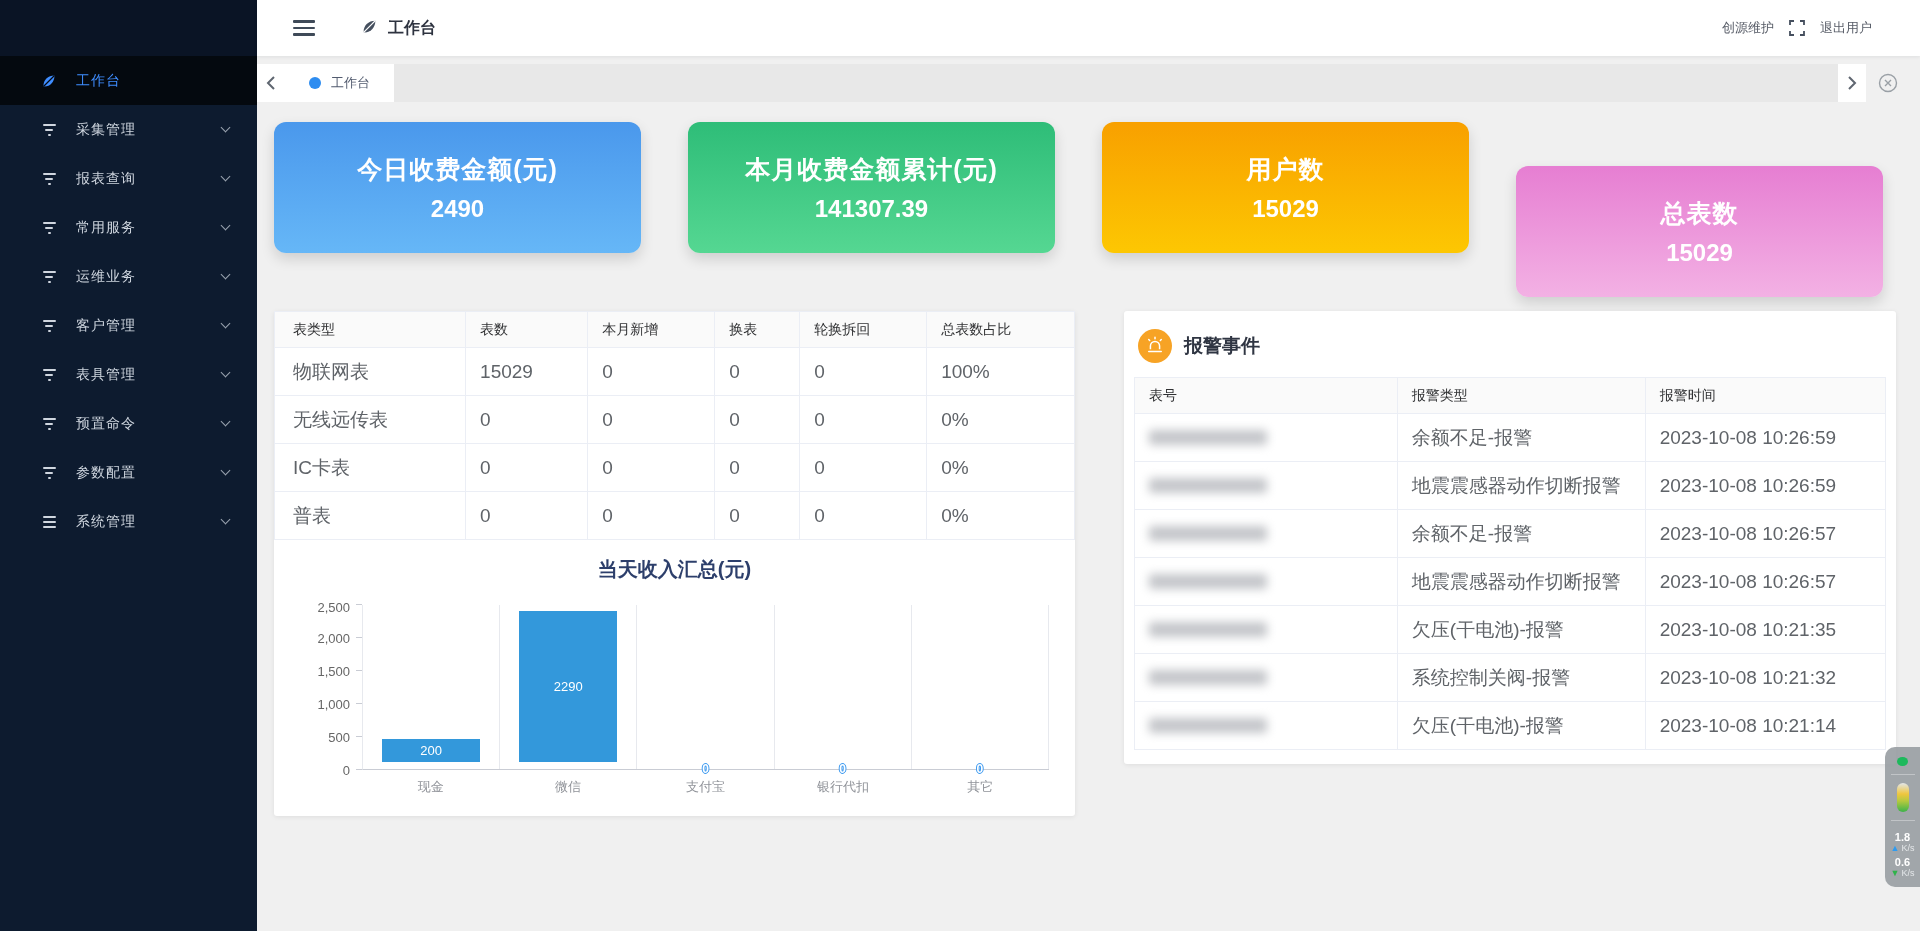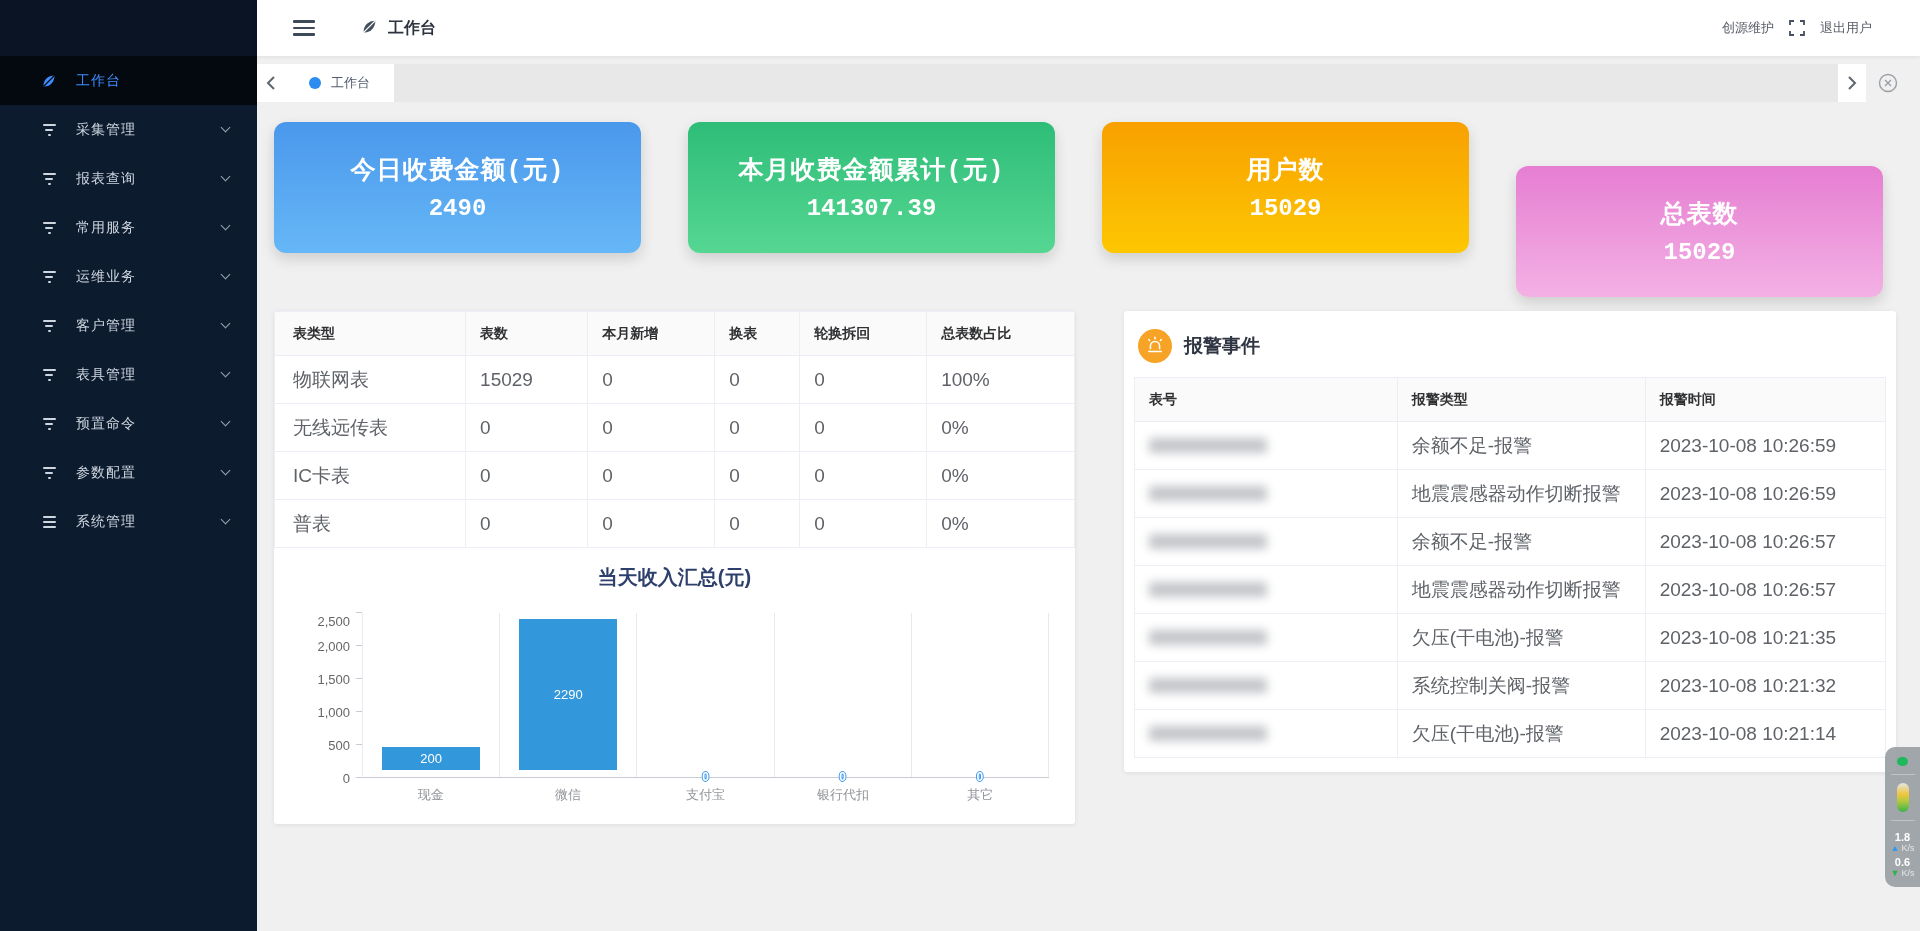--- a/index.html
+++ b/index.html
@@ -31,33 +31,33 @@
   
   .tabrow { height:38px; margin:8px 0 0 0; display:flex; align-items:stretch; padding-right:10px; }
   .tab-arrow { width:28px; background:#fff; display:flex; align-items:center; justify-content:center; cursor:pointer; color:#5f6670; }
   .tabs-area { flex:1; background:#e8e8e8; display:flex; align-items:stretch; }
   .tab { background:#fff; display:flex; align-items:center; gap:10px; padding:0 24px; font-size:13px; color:#515a6e; cursor:pointer; }
   .tab-dot { width:12px; height:12px; border-radius:50%; background:#2d8cf0; }
   .tab-close { width:44px; display:flex; align-items:center; justify-content:center; cursor:pointer; }
 
   
   .content { flex:1; padding:20px 24px 0 17px; position:relative; }
-  .cards { display:grid; grid-template-columns:repeat(4,367px); column-gap:47px;font-family:Liberation Mono, monospace; }
+  .cards { display:grid; grid-template-columns:repeat(4,367px); column-gap:47px; }
   .card { height:131px; border-radius:12px; color:#fff; display:flex; flex-direction:column; align-items:center; justify-content:center; gap:9px; box-shadow:0 6px 14px rgba(0,0,0,.14); cursor:default; }
   .card .t { font-size:25px; font-weight:bold; letter-spacing:1px; }
   .card .v { font-size:24px; font-weight:bold; }
 
   .panels { display:flex; gap:49px; margin-top:14px; align-items:flex-start; }
   .panel { background:#fff; border-radius:3px; box-shadow:0 1px 5px rgba(0,0,0,.08); }
   .panel-left { width:801px; }
   .panel-right { width:772px; padding:14px 10px 14px; }
 
   table { border-collapse:collapse; width:100%; }
   th,td { border:1px solid #ebeef5; text-align:left; padding:0 14px; }
-  th { background:#fafafa; color:#303133; font-size:14px; font-weight:bold; height:44px; }
+  th { background:#fafafa; color:#303133; font-size:14px; font-weight:normal; height:36px; }
   td { color:#5f6368; font-size:19px; height:48px; }
   .meter-table th:first-child, .meter-table td:first-child { padding-left:18px; }
 
   
   .chart-wrap { padding:16px 26px 20px; }
   .chart-title { text-align:center; color:#2d3f6b; font-size:20px; font-weight:bold; }
   .chart-body { display:flex; margin-top:22px; }
   .y-axis { width:62px; position:relative; height:165px; flex:0 0 auto; }
   .ytick { position:absolute; right:12px; transform:translateY(50%); font-size:13px; color:#666; }
   .ymark { position:absolute; right:0; width:6px; height:1px; background:#c9ccd4; }
@@ -320,21 +320,21 @@
                 <div class="ytick" style="bottom: 0px;">0</div>
                 <div class="ymark" style="bottom: 0px;"></div>
                 <div class="ytick" style="bottom: 33px;">500</div>
                 <div class="ymark" style="bottom: 33px;"></div>
                 <div class="ytick" style="bottom: 66px;">1,000</div>
                 <div class="ymark" style="bottom: 66px;"></div>
                 <div class="ytick" style="bottom: 99px;">1,500</div>
                 <div class="ymark" style="bottom: 99px;"></div>
                 <div class="ytick" style="bottom: 132px;">2,000</div>
                 <div class="ymark" style="bottom: 132px;"></div>
-                <div class="ytick" style="bottom: 157px;">2,500</div>
+                <div class="ytick" style="bottom: 163px;">2,500</div>
                 <div class="ymark" style="bottom: 165px;"></div>
               </div>
             <div class="plot" id="chart-plot">
                 <div class="pcol">
                   <div class="bar" style="height: 23px; background: rgb(51, 152, 219);">
                     <span class="bar-label">200</span>
                   </div>
                 </div>
                 <div class="pcol">
                   <div class="bar" style="height: 151.14px; background: rgb(51, 152, 219);">

